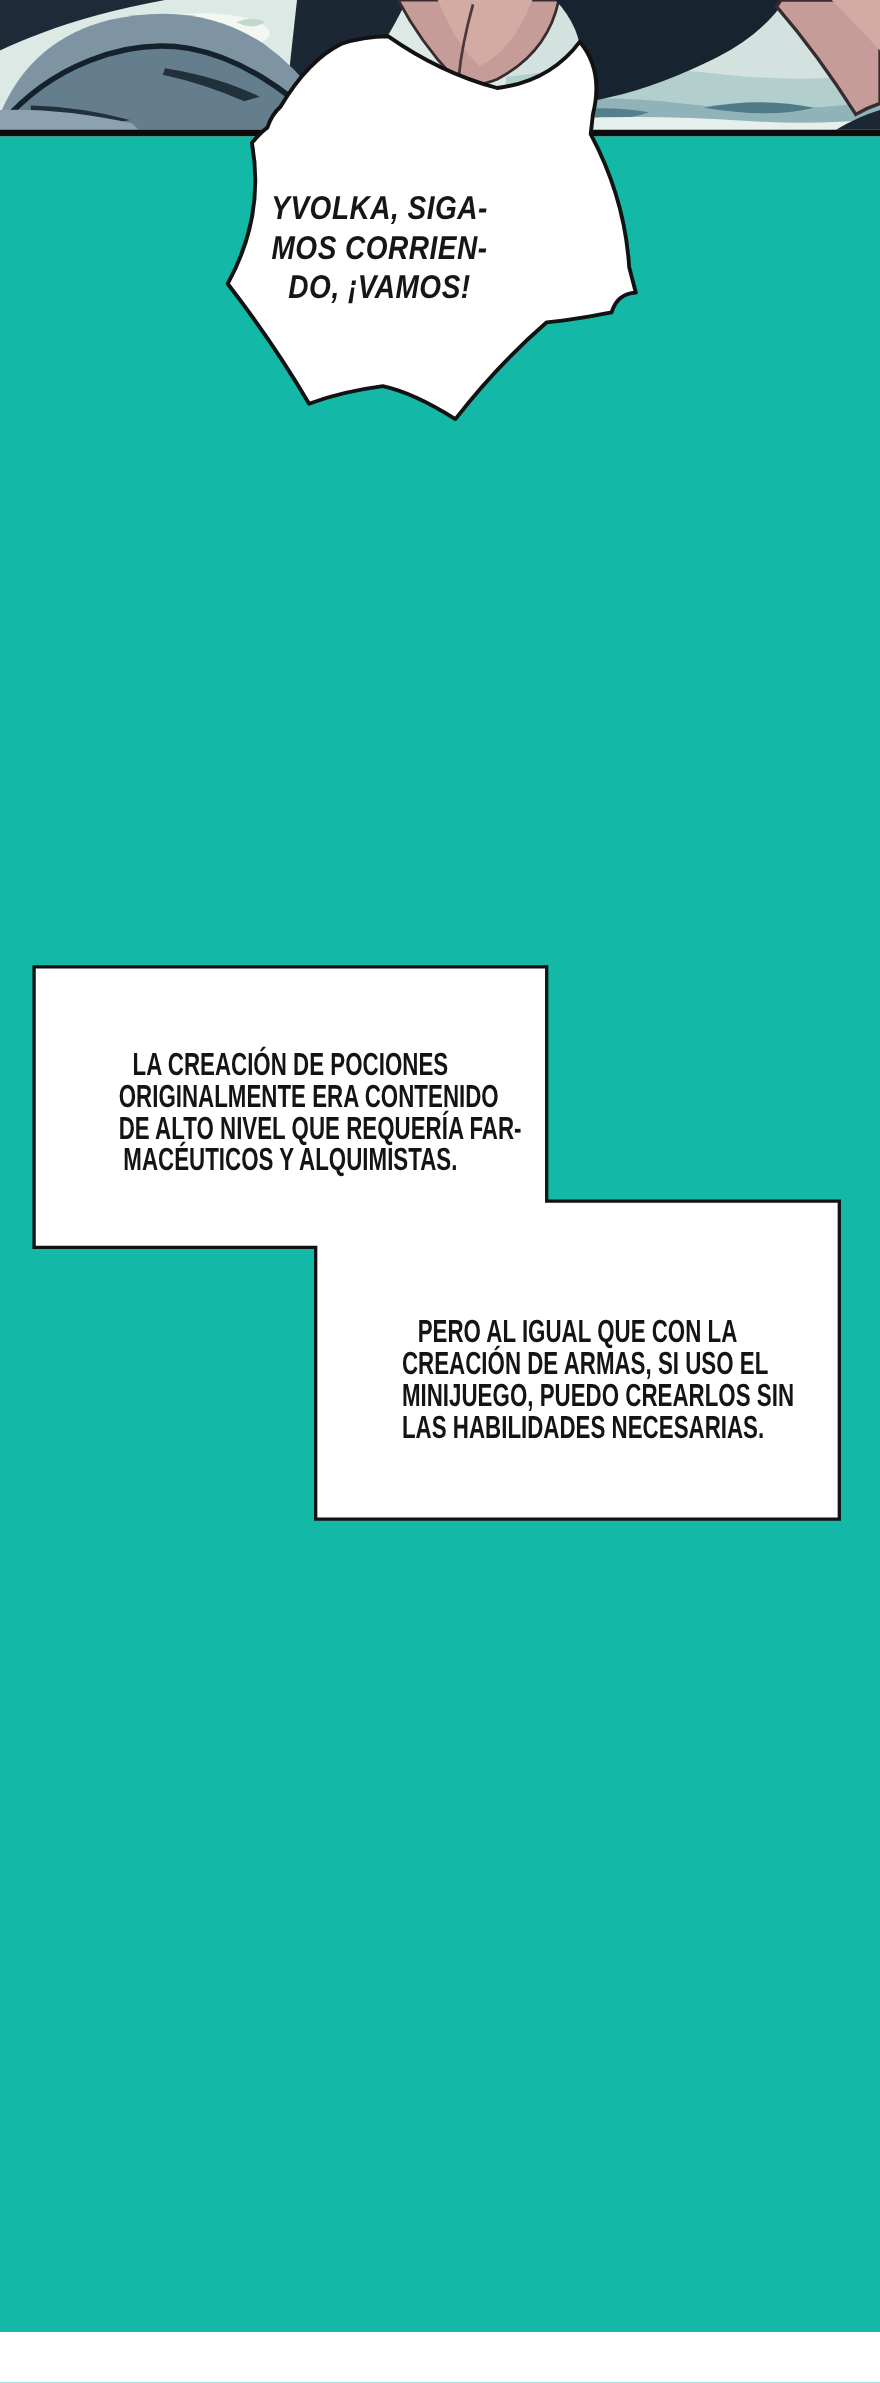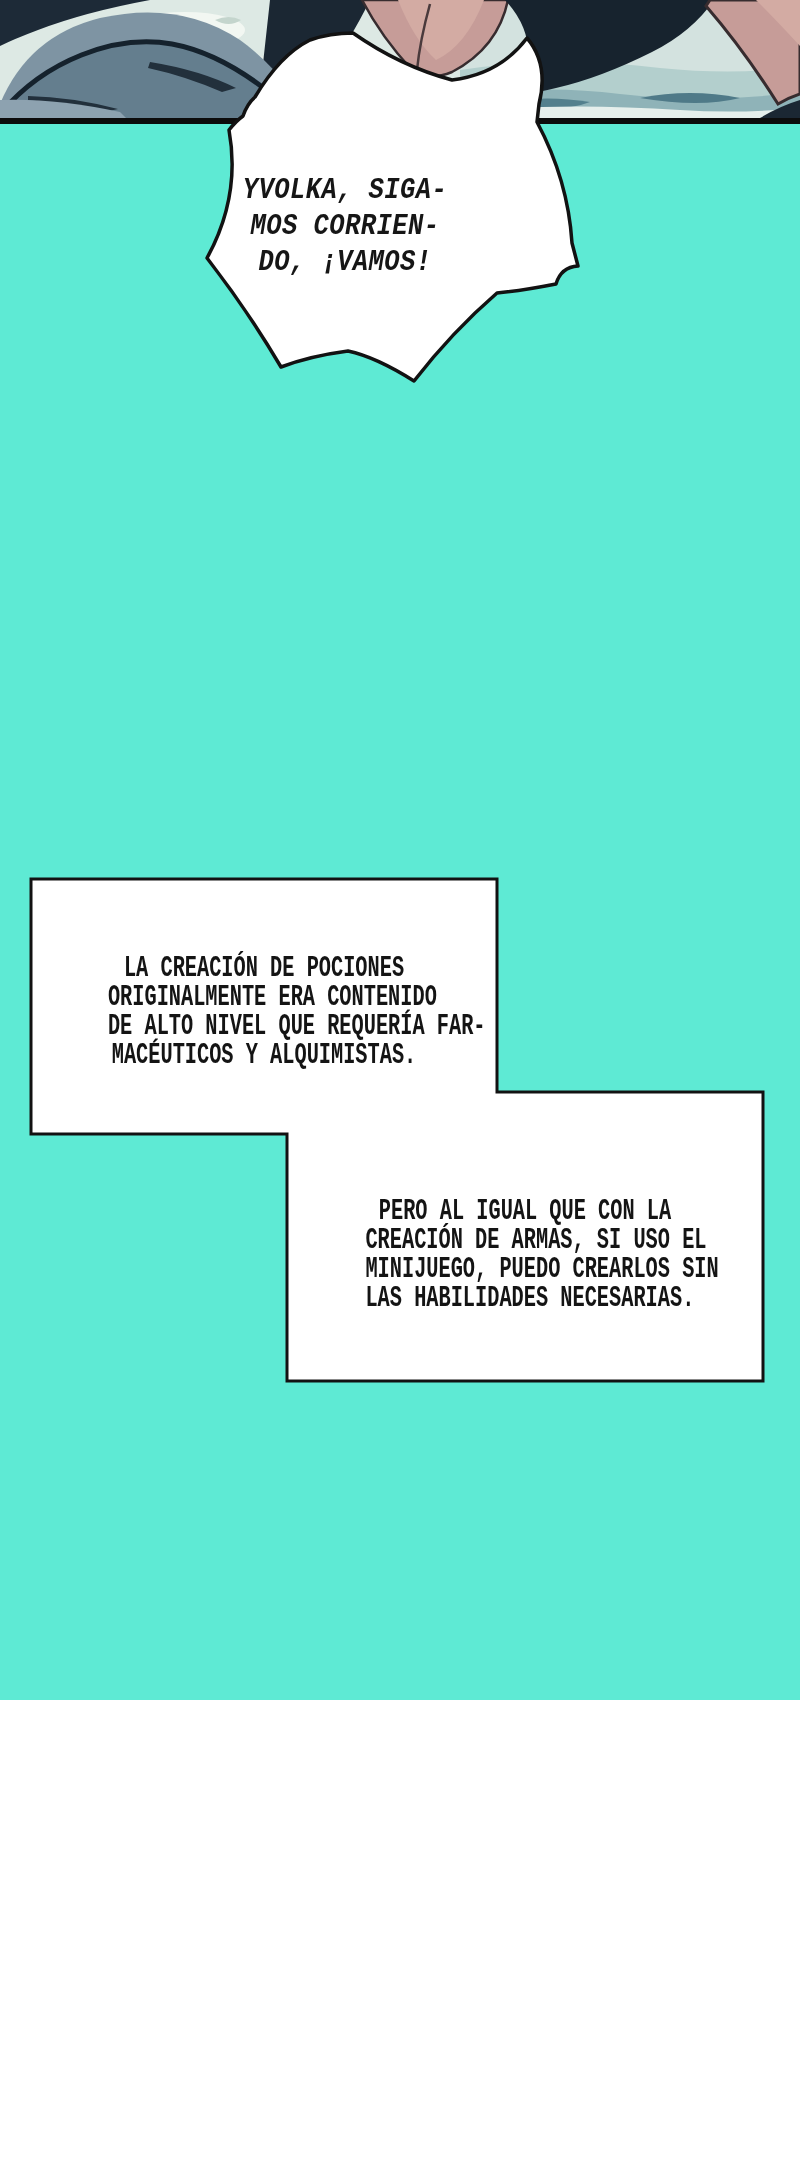--- a/index.html
+++ b/index.html
@@ -1,17 +1,17 @@
 <!DOCTYPE html>
 <html><head>
 <meta charset="utf-8">
 <style>
   html,body{margin:0;padding:0;background:#ffffff;}
-  .page{position:relative;width:800px;height:1700px;background:#5eead4;overflow:hidden;
-        font-family:Liberation Mono, monospace;}
+  .page{position:relative;width:800px;height:2120px;background:#14b8a6;overflow:hidden;
+        font-family:Liberation Sans, sans-serif;}
   .panel{position:absolute;left:0;top:0;width:800px;height:124px;}
   .bubble-wrap{position:absolute;left:0;top:0;width:800px;height:400px;}
   .overlay-text{position:absolute;color:#161616;text-align:center;transform-origin:50% 0;}
   .bubble-text{left:195px;top:172px;width:300px;font-size:30px;line-height:36px;
                font-weight:700;font-style:italic;transform:scaleX(0.85);letter-spacing:0.5px;}
   .caption-text{font-weight:700;font-size:29px;line-height:29px;transform:scaleX(0.70);
                 letter-spacing:0px;color:#141414;}
   .caption-1{left:41px;top:954px;width:446px;}
   .caption-2{left:297px;top:1197px;width:456px;}
   .caption-svg{position:absolute;left:0;top:860px;}

